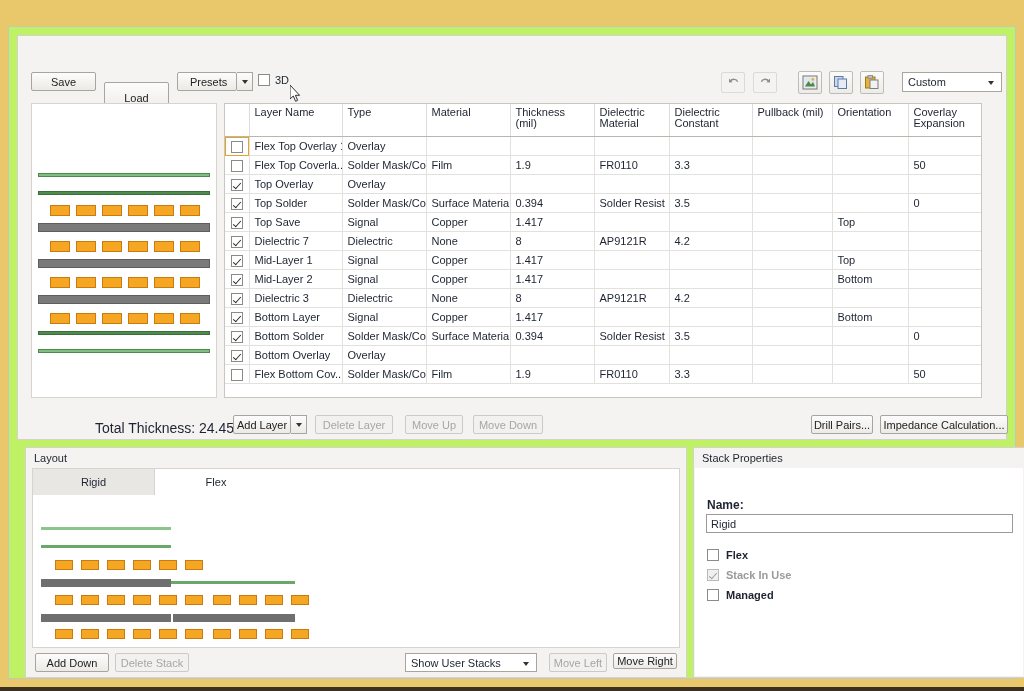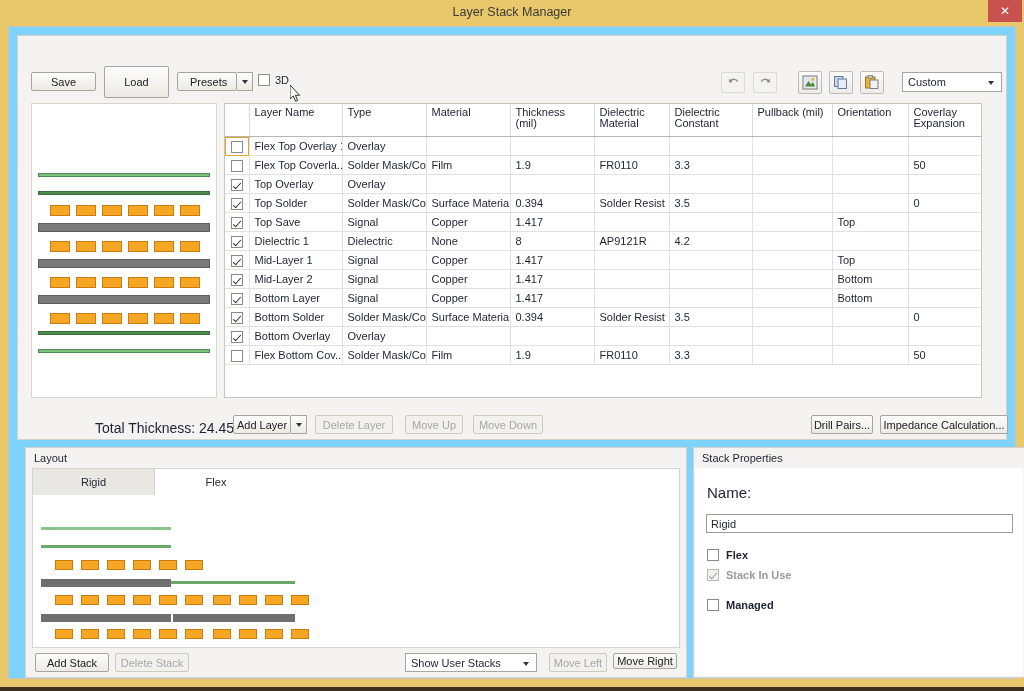--- a/index.html
+++ b/index.html
@@ -50,21 +50,21 @@
     align-items: center;
     justify-content: center;
     cursor: pointer;
   }
   #client {
     position: absolute;
     left: 8px;
     top: 26px;
     width: 1008px;
     height: 653px;
-    background: #7dd3fc;
+    background: #bef264;
     border: 1px solid #c8c5bf;
     box-sizing: border-box;
   }
   
   #shadow-b {
     position: absolute;
     left: 212px; top: 687px; width: 812px; height: 4px;
     background: #3b2f22;
   }
 
@@ -87,21 +87,21 @@
     display: flex;
     align-items: center;
     justify-content: center;
     cursor: pointer;
     box-sizing: border-box;
     font-family: "Liberation Sans", sans-serif;
   }
   .btn.disabled { color: #a6a6a6; background: #f2f1ef; border-color: #cdcac4; cursor: default; }
 
   #btn-save { left: 22px; top: 45px; width: 65px; height: 19px; }
-  #btn-load { left: 95px; top: 39px; width: 65px; height: 32px; text-align: right; }
+  #btn-load { left: 95px; top: 55px; width: 65px; height: 32px; text-align: right; }
   #btn-presets { left: 168px; top: 45px; width: 60px; height: 19px; justify-content: flex-start; padding-left: 12px;}
   #btn-presets-arrow {
     position: absolute;
     left: 228px; top: 45px; width: 16px; height: 19px;
     border: 1px solid #a9a49c; border-left: none;
     background: linear-gradient(#fcfcfc, #eceae6);
     box-sizing: border-box;
     display:flex; align-items:center; justify-content:center;
     cursor:pointer;
   }
@@ -315,52 +315,48 @@
     width: 332px; height: 231px;
     background: #f4f3f1;
     border: 1px solid #d5d2cc;
     box-sizing: border-box;
   }
   #props-body {
     position: absolute;
     left: 1px; top: 20px; right: 1px; bottom: 1px;
     background: #fff;
   }
-  #props-name-label { position: absolute; left: 12px; top: 16px; font-size: 15px; font-weight: normal; color:#1d2330;}
+  #props-name-label { position: absolute; left: 12px; top: 30px; font-size: 12px; font-weight: bold; color:#1d2330;}
   #props-name-input {
     position: absolute;
     left: 11px; top: 46px; width: 307px; height: 19px;
     border: 1px solid #9e9a94;
     background: #fff;
     box-sizing: border-box;
     font-size: 11px;
     padding: 0 4px;
     display: flex; align-items: center;
     color: #1d2330;
   }
   .prop-cb {
     position: absolute;
     display: flex; align-items: center; gap: 7px;
     font-size: 11px; font-weight: bold; cursor: pointer;
     color: #1d2330;
   }
   .prop-cb.dis { color: #9a9a9a; cursor: default; }
   #pc-flex { left: 12px; top: 81px; }
   #pc-inuse { left: 12px; top: 101px; }
-  #pc-managed { left: 12px; top: 131px; }
+  #pc-managed { left: 12px; top: 121px; }
 </style>
 </head>
 <body>
 
 <div id="window">
 
-  <div id="titlebar">
-    <div id="title-text">Layer Stack Manager</div>
-    <div id="close-btn">✕</div>
-  </div>
 
   <div id="client">
 
     <div id="top-panel"></div>
 
     <div class="btn" id="btn-save">Save</div>
     <div class="btn" id="btn-load">Load</div>
     <div class="btn" id="btn-presets">Presets</div>
     <div id="btn-presets-arrow">
         <span class="caret-down"></span>
@@ -532,21 +528,21 @@
               <td>Copper</td>
               <td>1.417</td>
               <td></td>
               <td></td>
               <td></td>
               <td>Top</td>
               <td></td>
             </tr>
             <tr>
               <td class="ck"><span class="cb checked"></span></td>
-              <td>Dielectric 1</td>
+              <td>Dielectric 7</td>
               <td>Dielectric</td>
               <td>None</td>
               <td>8</td>
               <td>AP9121R</td>
               <td>4.2</td>
               <td></td>
               <td></td>
               <td></td>
             </tr>
             <tr>
@@ -564,20 +560,32 @@
             <tr>
               <td class="ck"><span class="cb checked"></span></td>
               <td>Mid-Layer 2</td>
               <td>Signal</td>
               <td>Copper</td>
               <td>1.417</td>
               <td></td>
               <td></td>
               <td></td>
               <td>Bottom</td>
+              <td></td>
+            </tr>
+            <tr>
+              <td class="ck"><span class="cb checked"></span></td>
+              <td>Dielectric 3</td>
+              <td>Dielectric</td>
+              <td>None</td>
+              <td>8</td>
+              <td>AP9121R</td>
+              <td>4.2</td>
+              <td></td>
+              <td></td>
               <td></td>
             </tr>
             <tr>
               <td class="ck"><span class="cb checked"></span></td>
               <td>Bottom Layer</td>
               <td>Signal</td>
               <td>Copper</td>
               <td>1.417</td>
               <td></td>
               <td></td>
@@ -670,21 +678,21 @@
         <div class="lg-pad" style="left:100px;top:160px;"></div>
         <div class="lg-pad" style="left:126px;top:160px;"></div>
         <div class="lg-pad" style="left:152px;top:160px;"></div>
         <div class="lg-pad" style="left:180px;top:160px;"></div>
         <div class="lg-pad" style="left:206px;top:160px;"></div>
         <div class="lg-pad" style="left:232px;top:160px;"></div>
         <div class="lg-pad" style="left:258px;top:160px;"></div>
       </div>
     </div>
 
-    <div class="btn" id="btn-addstack">Add Stack</div>
+    <div class="btn" id="btn-addstack">Add Down</div>
     <div class="btn disabled" id="btn-delstack">Delete Stack</div>
     <div id="stack-filter">
       <span>Show User Stacks</span>
       <span class="caret-down"></span>
     </div>
     <div class="btn disabled" id="btn-moveleft">Move Left</div>
     <div class="btn" id="btn-moveright">Move Right</div>
 
     <div id="props-panel">
       <div class="group-title">Stack Properties</div>

